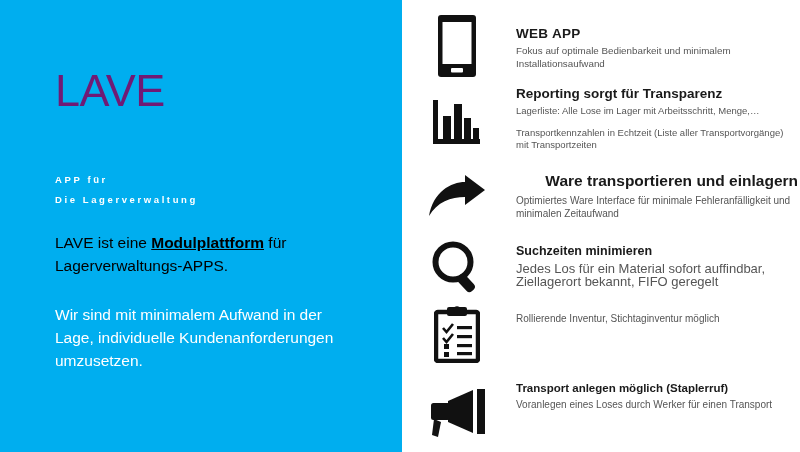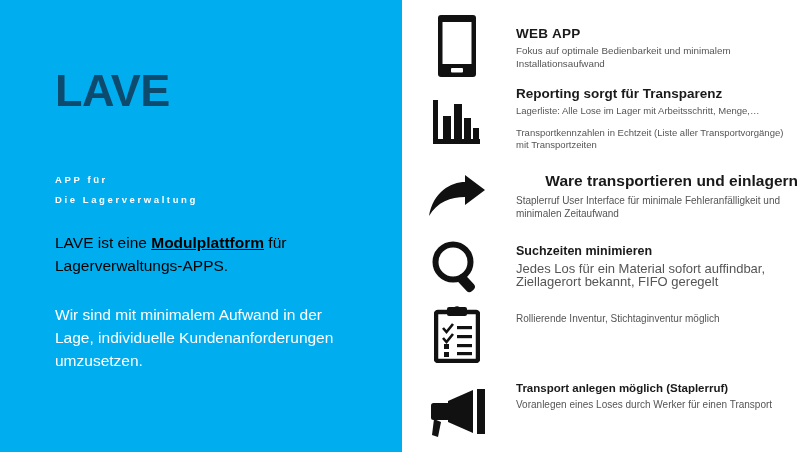--- a/index.html
+++ b/index.html
@@ -29,22 +29,22 @@
     width: 402px;
     height: 452px;
     background: #00AEEF;
     box-sizing: border-box;
   }
   #brand-title {
     position: absolute;
     left: 55px;
     top: 68px;
     font-size: 45px;
-    font-weight: 700;
-    color: #0c4a6e;
+    font-weight: 400;
+    color: #701a75;
     letter-spacing: -0.5px;
     line-height: 1;
   }
   #subtitle-block {
     position: absolute;
     left: 55px;
     top: 170px;
     color: #ffffff;
     font-size: 9.5px;
     font-weight: 700;
@@ -207,21 +207,21 @@
     </div>
 
     <div class="feature-row" id="row-transport-store">
       <div class="feature-icon">
         <svg width="60" height="46" viewBox="0 0 60 46" aria-hidden="true">
           <path d="M2 42 C 6 18, 24 8, 38 8 L 38 1 L 58 16 L 38 31 L 38 23 C 24 23, 10 28, 2 42 Z" fill="#111111"></path>
         </svg>
       </div>
       <div class="feature-text">
         <p class="feature-title">Ware transportieren und einlagern</p>
-        <p class="feature-desc">Staplerruf User Interface für minimale Fehleranfälligkeit und minimalen Zeitaufwand</p>
+        <p class="feature-desc">Optimiertes Ware Interface für minimale Fehleranfälligkeit und minimalen Zeitaufwand</p>
       </div>
     </div>
 
     <div class="feature-row" id="row-search">
       <div class="feature-icon">
         <svg width="52" height="54" viewBox="0 0 52 54" aria-hidden="true">
           <circle cx="22" cy="22" r="17.5" fill="none" stroke="#111111" stroke-width="6"></circle>
           <rect x="30" y="33" width="10" height="20" rx="4" fill="#111111" transform="rotate(-43 35 43)"></rect>
         </svg>
       </div>

